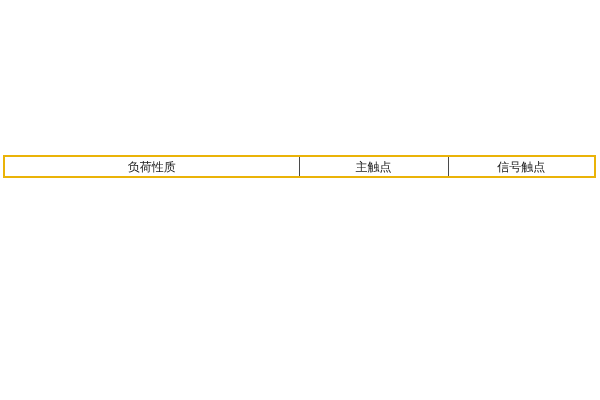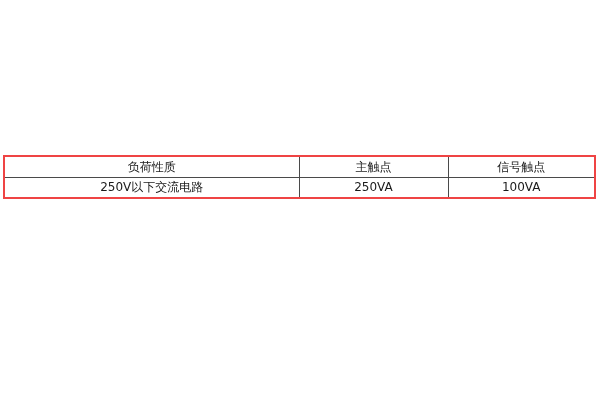--- a/index.html
+++ b/index.html
@@ -15,21 +15,21 @@
     width: 600px;
     height: 400px;
     background: #ffffff;
   }
   table.spec-table {
     position: absolute;
     left: 3px;
     top: 155px;
     width: 591px;
     border-collapse: collapse;
-    border: 2px solid #ef4444;
+    border: 2px solid #eab308;
     table-layout: fixed;
     background: #ffffff;
     padding-left: 24px;
   }
   table.spec-table th,
   table.spec-table td {
     border: 1px solid #4a4a4a;
     height: 21px;
     padding: 0 4px;
     text-align: center;
@@ -56,20 +56,15 @@
       <col class="col-signal">
     </colgroup>
     <thead>
       <tr>
         <th>负荷性质</th>
         <th>主触点</th>
         <th>信号触点</th>
       </tr>
     </thead>
     <tbody>
-      <tr>
-        <td>250V以下交流电路</td>
-        <td>250VA</td>
-        <td>100VA</td>
-      </tr>
     </tbody>
   </table>
 </div>
 
 </body></html>

